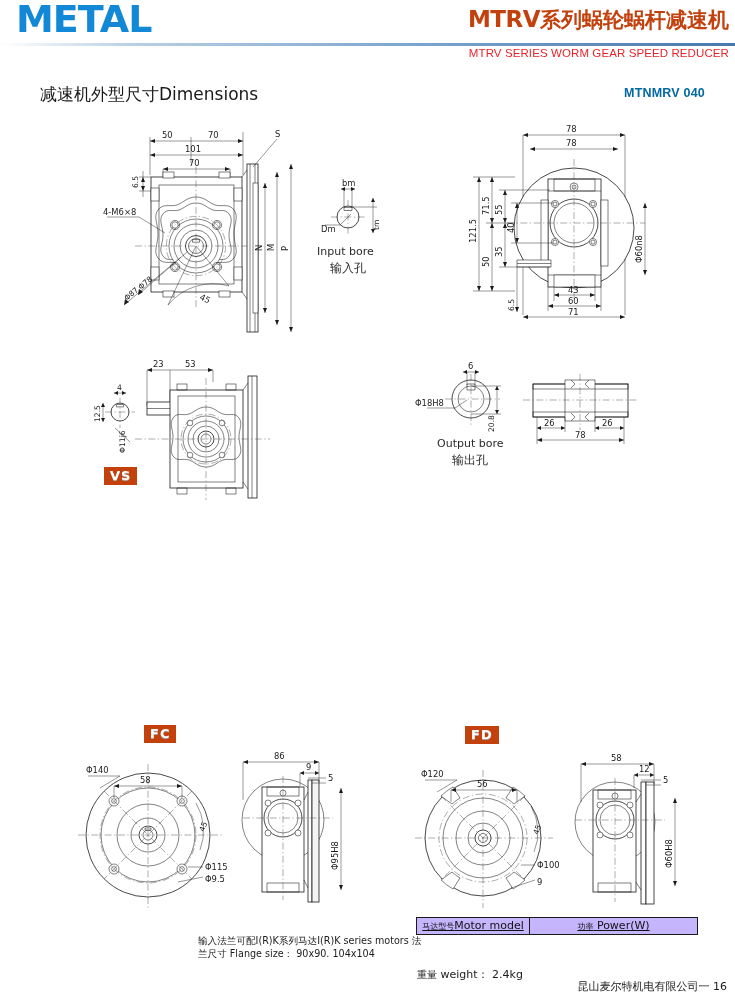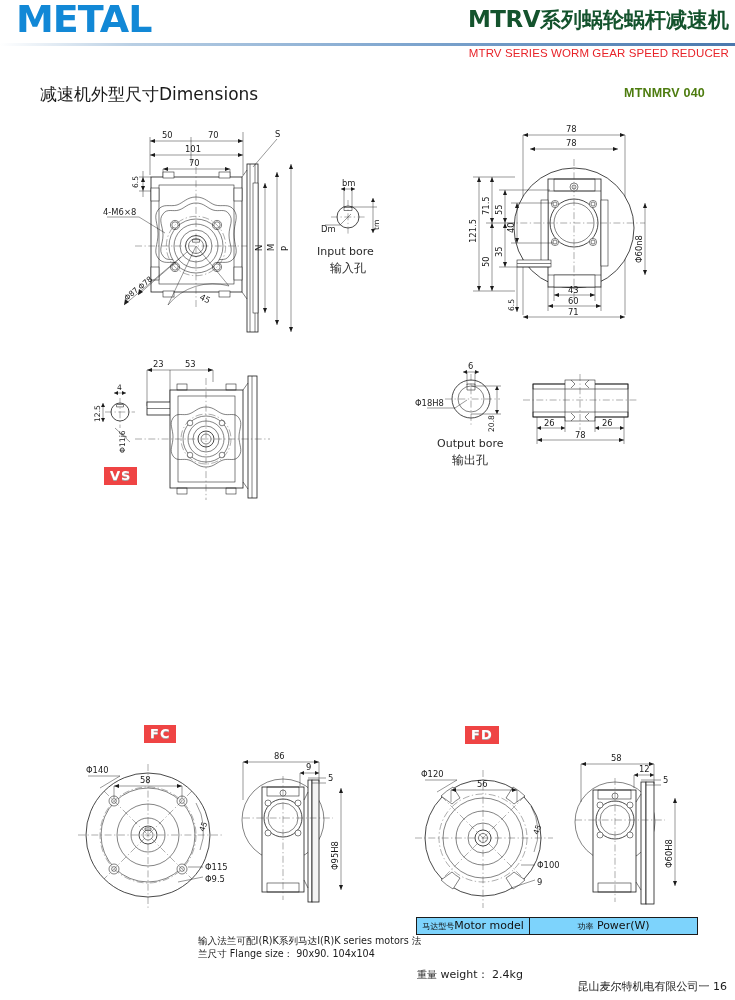--- a/index.html
+++ b/index.html
@@ -17,58 +17,58 @@
     font-family:"DejaVu Sans",sans-serif;font-weight:bold;
     font-size:38px;letter-spacing:-1px;fill:#1288d6;
   }
   #header-rule{
     left:0;top:43px;width:735px;height:3px;
     background:linear-gradient(to right,#ffffff 0%,#b9cfe4 18%,#7fa6cf 55%,#4a78ad 100%);
   }
   #header-title-cn{
     right:6px;top:6px;text-align:right;
     font-family:"DejaVu Sans","Liberation Sans",sans-serif;
-    font-weight:bold;font-size:21px;color:#14532d;white-space:nowrap;
+    font-weight:bold;font-size:21px;color:#c2410c;white-space:nowrap;
     letter-spacing:0px;
   }
   #header-title-cn .latin{font-size:23px;letter-spacing:-0.5px;}
   #header-title-en{
     right:6px;top:47px;text-align:right;
     font-weight:normal;font-size:11.5px;color:#e8242a;white-space:nowrap;
     letter-spacing:0.1px;
   }
 
   
   #page-title{
     left:40px;top:83px;font-size:17px;color:#1a1a1a;white-space:nowrap;
     font-family:"DejaVu Sans","Liberation Sans",sans-serif;
   }
   #model-code{
-    right:30px;top:86px;font-weight:bold;font-size:12.5px;color:#4d7c0f;
+    right:30px;top:86px;font-weight:bold;font-size:12.5px;color:#0369a1;
     white-space:nowrap;letter-spacing:0.2px;
   }
 
   
   .dwg{position:absolute;}
   .dwg svg{display:block;overflow:visible;}
   .ln{stroke:#1b1b1b;stroke-width:0.8;fill:none;}
   .ln-t{stroke:#1b1b1b;stroke-width:0.55;fill:none;}
   .ln-c{stroke:#4a4a4a;stroke-width:0.45;fill:none;stroke-dasharray:7 2.5 1.3 2.5;}
   .dim{stroke:#1b1b1b;stroke-width:0.45;fill:none;}
   .dimtxt{font-family:"DejaVu Sans","Liberation Sans",sans-serif;font-size:8.4px;fill:#1b1b1b;}
   .dimtxt-s{font-family:"DejaVu Sans","Liberation Sans",sans-serif;font-size:7.6px;fill:#1b1b1b;}
   .lbl{font-family:"DejaVu Sans","Liberation Sans",sans-serif;font-size:11px;fill:#2a2a2a;}
   .lbl-cn{font-family:"DejaVu Sans",sans-serif;font-size:12px;fill:#2a2a2a;}
   .fillw{fill:#ffffff;}
   .fillg{fill:#f4f4f4;}
 
   
   .badge{
     position:absolute;
-    background:#ef4444;color:#ffffff;
+    background:#c2410c;color:#ffffff;
     font-weight:bold;font-size:13px;letter-spacing:1px;
     padding:1px 6px 2px 6px;
     font-family:"DejaVu Sans","Liberation Sans",sans-serif;
     text-shadow:0 1px 0 #a8a8a8;
   }
 
   
   #flange-note{
     left:198px;top:934px;width:230px;
     font-family:"DejaVu Sans","Liberation Sans",sans-serif;
@@ -80,21 +80,21 @@
     position:absolute;left:416px;top:917px;width:282px;
     border-collapse:collapse;
     font-family:"DejaVu Sans","Liberation Sans",sans-serif;
     font-size:11px;
   }
   #motor-table td,#motor-table th{
     border:1px solid #1b1b1b;
     text-align:center;padding:0 2px;height:15px;line-height:15px;
     font-weight:normal;
   }
-  #motor-table thead td{background:#7dd3fc;}
+  #motor-table thead td{background:#c4b5fd;text-decoration:underline;}
   #motor-table .model-cell{width:108px;}
   #motor-table .p-cell{width:34px;}
   #motor-table .cn-sm{font-size:8px;}
 
   #weight-line{
     left:417px;top:967px;
     font-family:"DejaVu Sans","Liberation Sans",sans-serif;
     font-size:11px;color:#1b1b1b;white-space:nowrap;
   }
   #weight-line .cn-sm{font-size:10px;}

